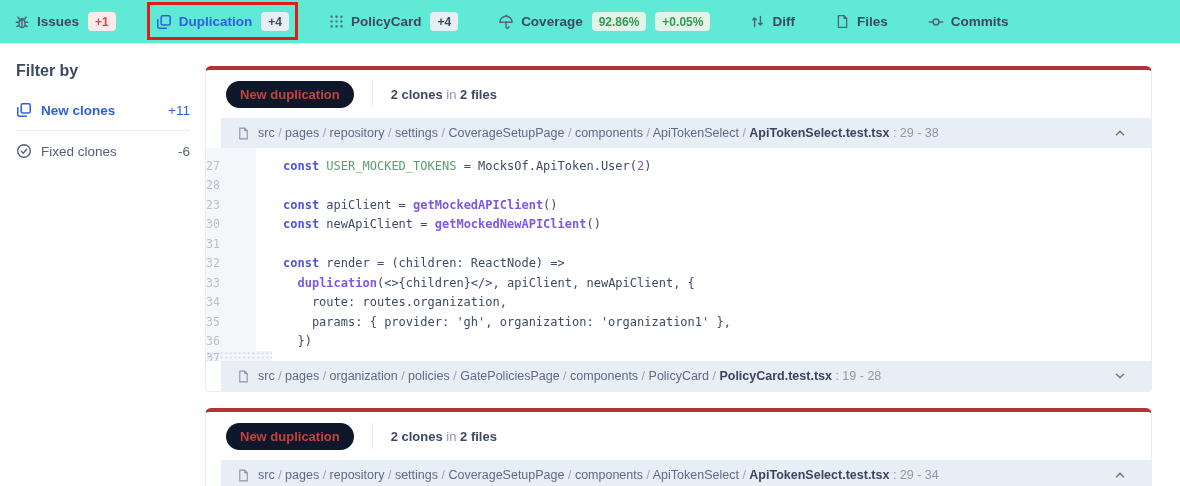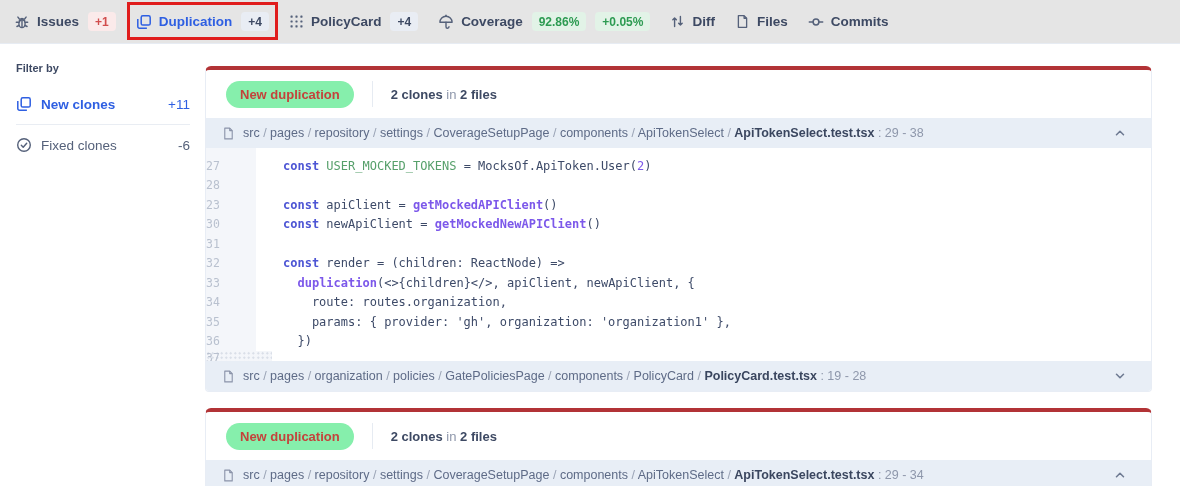--- a/index.html
+++ b/index.html
@@ -2,58 +2,58 @@
 <html><head>
 <meta charset="utf-8">
 <style>
   * { margin:0; padding:0; box-sizing:border-box; }
   html,body { width:1180px; height:486px; overflow:hidden; background:#fff;
               font-family:"Liberation Sans", sans-serif; }
   body { position:relative; color:#3d4963; }
 
   
   .tabbar { position:absolute; top:0; left:0; right:0; height:44px;
-            display:flex; align-items:center; gap:20px; padding:0 14px;
-            border-bottom:1px solid #e7ecf3; background:#e5e5e5; }
+            display:flex; align-items:center; gap:40px; padding:0 14px;
+            border-bottom:1px solid #e7ecf3; background:#5eead4; }
   .tab { display:flex; align-items:center; gap:7px; font-size:13.5px; font-weight:bold;
          color:#3d4963; position:relative; cursor:pointer; white-space:nowrap; }
   .tab .ticon { display:flex; align-items:center; color:#55617a; }
   .tab.active, .tab.active .ticon { color:#2e5fe2; }
   .badge { font-size:12px; font-weight:bold; padding:2.5px 7px; border-radius:4px; margin-left:2px; }
   .badge.gray  { background:#e9edf4; color:#3d4963; }
   .badge.red   { background:#fbeaea; color:#d14d4d; }
   .badge.green { background:#e2f3e7; color:#2d9b52; }
   .annotation { position:absolute; left:-9px; right:-9px; top:-10px; bottom:-9px;
                 border:3px solid #e01d1d; pointer-events:none; }
 
   
   .sidebar { position:absolute; top:62px; left:16px; width:174px; }
-  .sidebar-title { font-size:11px; font-weight:bold; color:#3d4963; margin-bottom:10px; }
+  .sidebar-title { font-size:16px; font-weight:bold; color:#3d4963; margin-bottom:10px; }
   .side-item { display:flex; align-items:center; gap:9px; padding:12px 0;
                font-size:13.5px; color:#55617a; cursor:pointer; }
   .side-item .sicon { display:flex; align-items:center; color:#55617a; }
   .side-item .cnt { margin-left:auto; font-weight:normal; }
   .side-item.active { color:#2e5fe2; font-weight:bold; }
   .side-item.active .sicon { color:#2e5fe2; }
   .side-item.divided { border-top:1px solid #e9edf3;text-align:center; }
 
   
   .main { position:absolute; left:205px; top:66px; width:947px; }
   .card { border:1px solid #e8edf5; border-top:4px solid #b23336;
           border-radius:6px 6px 4px 4px; background:#fff; overflow:hidden; }
   .card + .card { margin-top:16px; }
   .card-header { height:48px; display:flex; align-items:center; padding:0 20px; background:#fff; }
-  .pill { background:#86efac; color:#c4423b; font-size:13px; font-weight:bold;
+  .pill { background:#0f172a; color:#c4423b; font-size:13px; font-weight:bold;
           padding:6px 14px; border-radius:15px; }
   .vdiv { width:1px; height:26px; background:#e6ebf2; margin:0 18px; }
   .clones { font-size:13px; color:#8e97ab; }
   .clones .b { font-weight:bold; color:#3d4963; }
 
   .path-bar { height:30px; background:#e8eef6; display:flex; align-items:center;
-              gap:8px; padding:0 16px; cursor:pointer; }
+              gap:8px; padding:0 16px; cursor:pointer;margin-left:15px; }
   .path-bar .picon { display:flex; align-items:center; color:#8a93a9; flex:none; }
   .crumbs { font-size:12.5px; color:#5e6b87; white-space:nowrap; overflow:hidden; flex:1; }
   .crumbs .sep { color:#9aa3b5; }
   .crumbs .file { font-weight:bold; color:#3a465f; }
   .crumbs .range { color:#8e97ab; }
   .chev { display:flex; align-items:center; color:#6f7b93; margin-right:8px; cursor:pointer; }
 
   
   .code { position:relative; padding-top:8px; background:#fff;
           font-family:"DejaVu Sans Mono", monospace; font-size:12px; }

